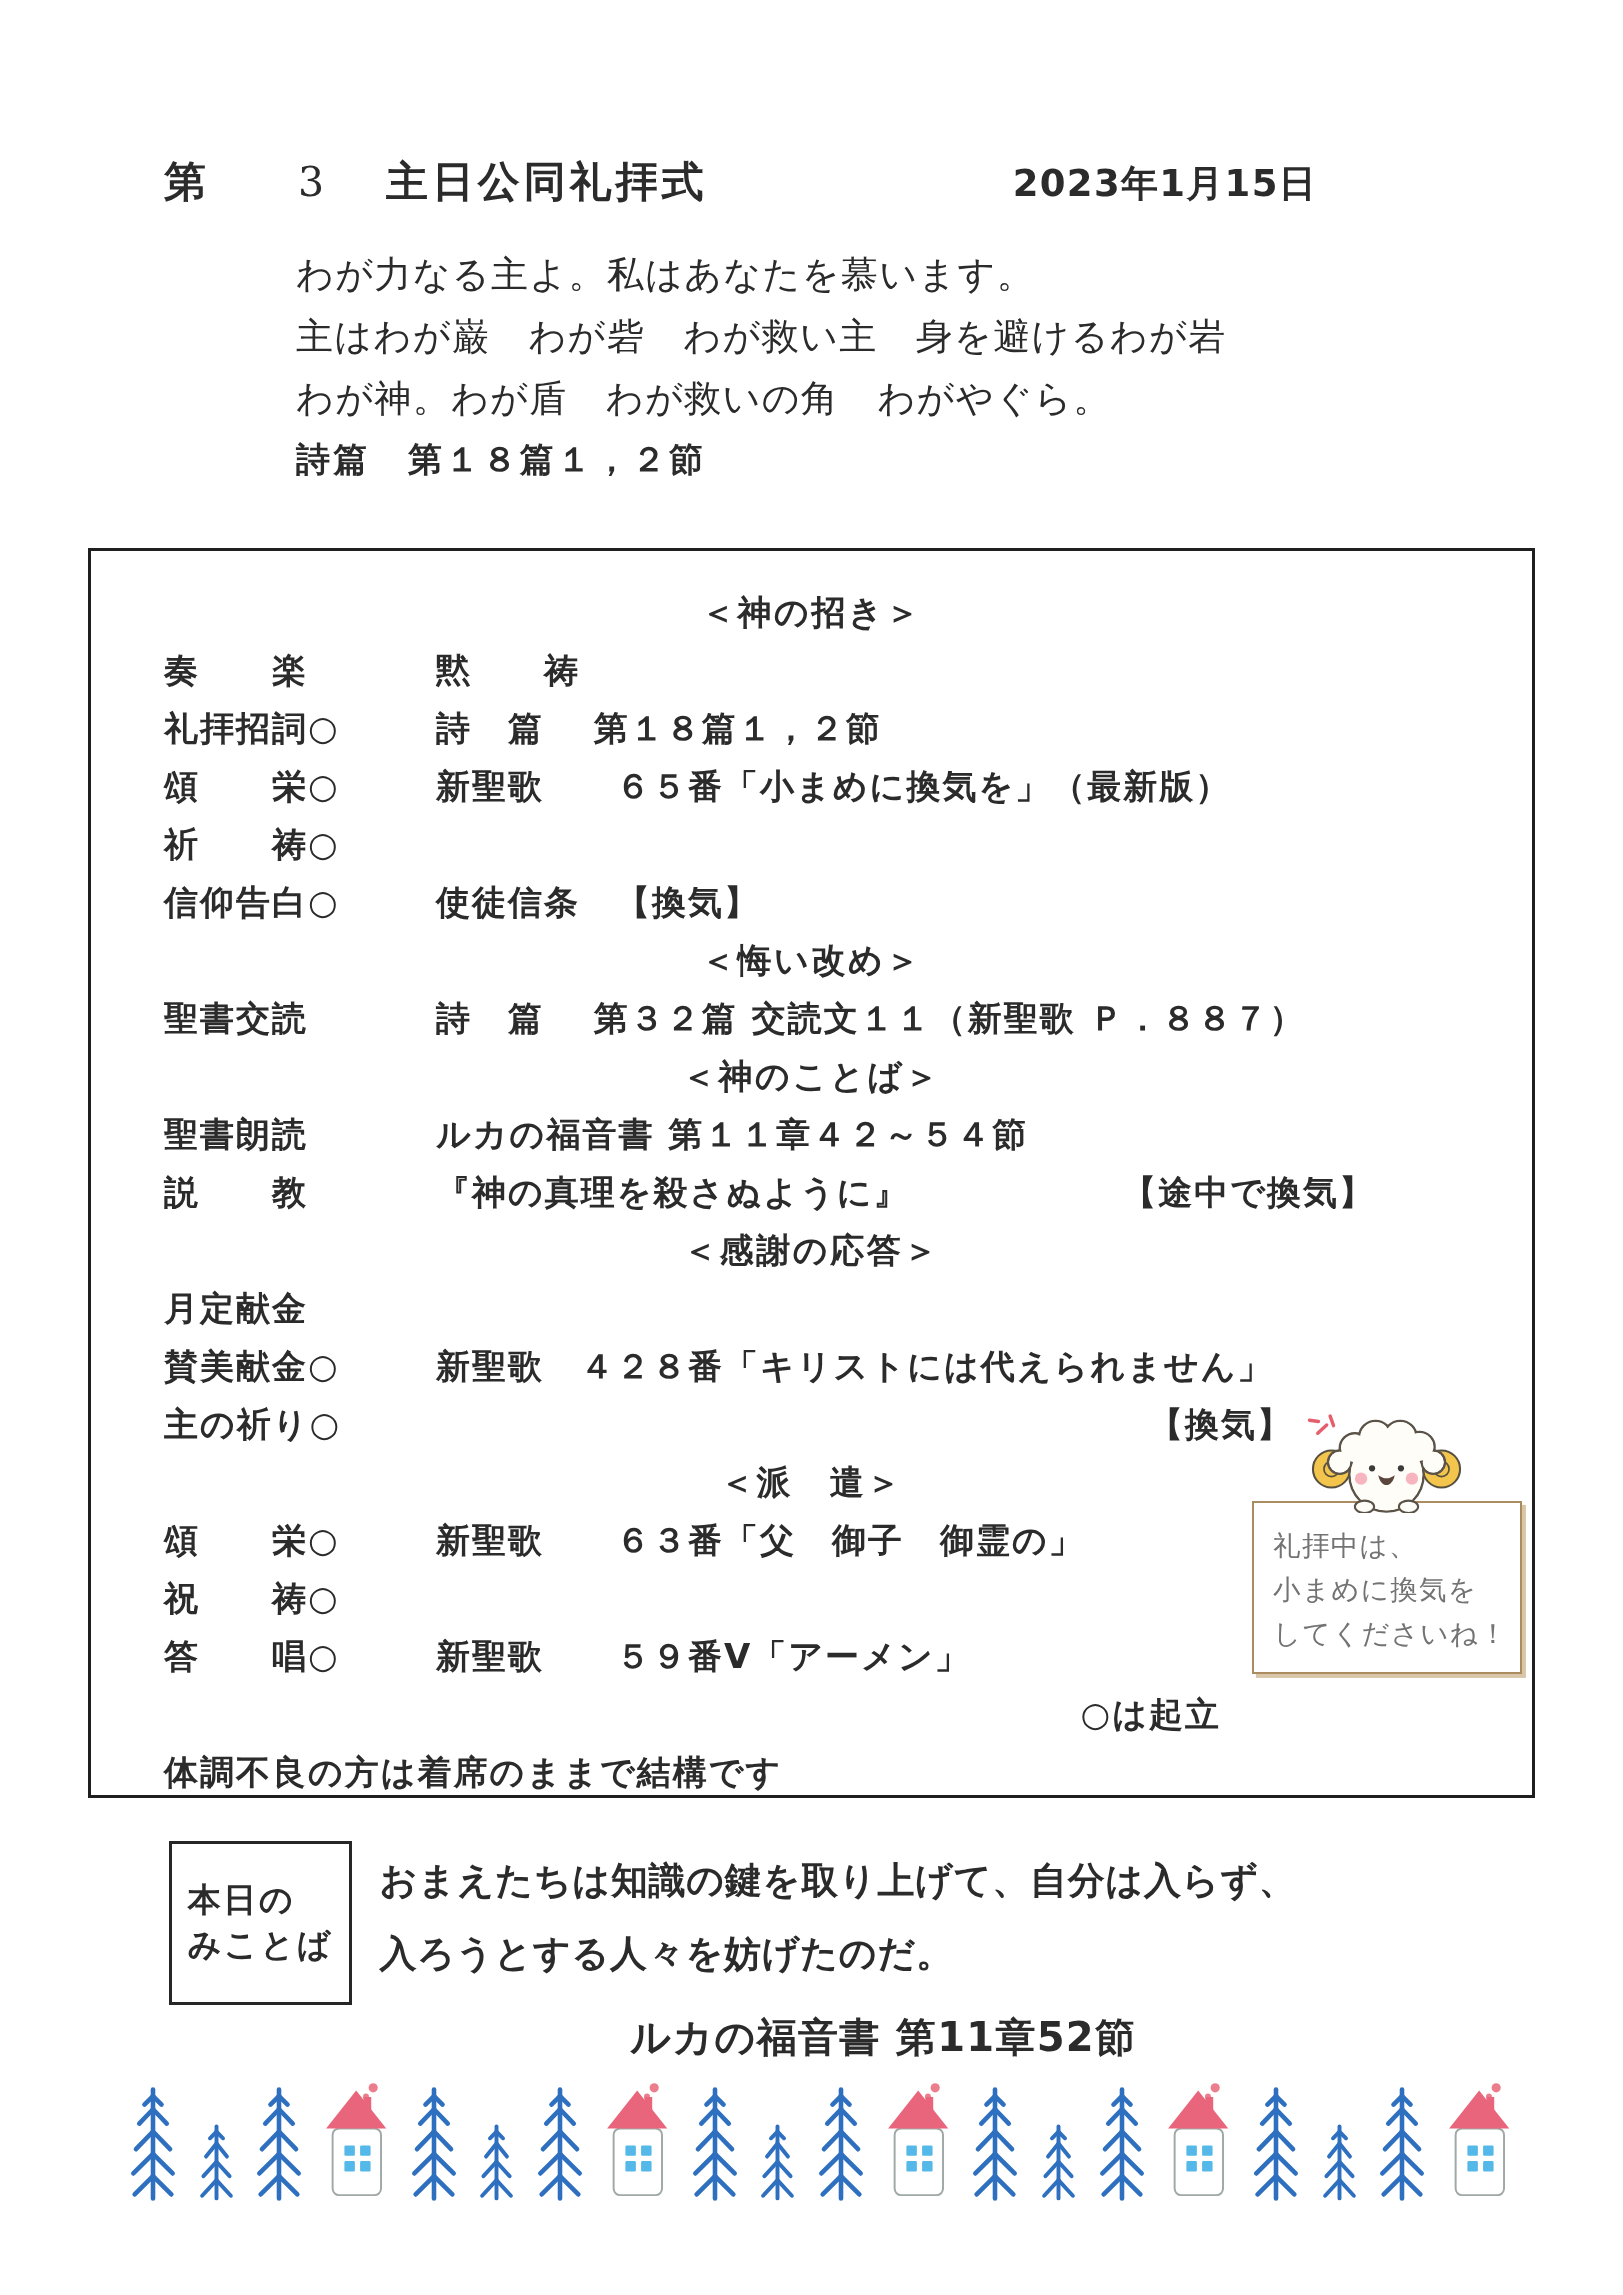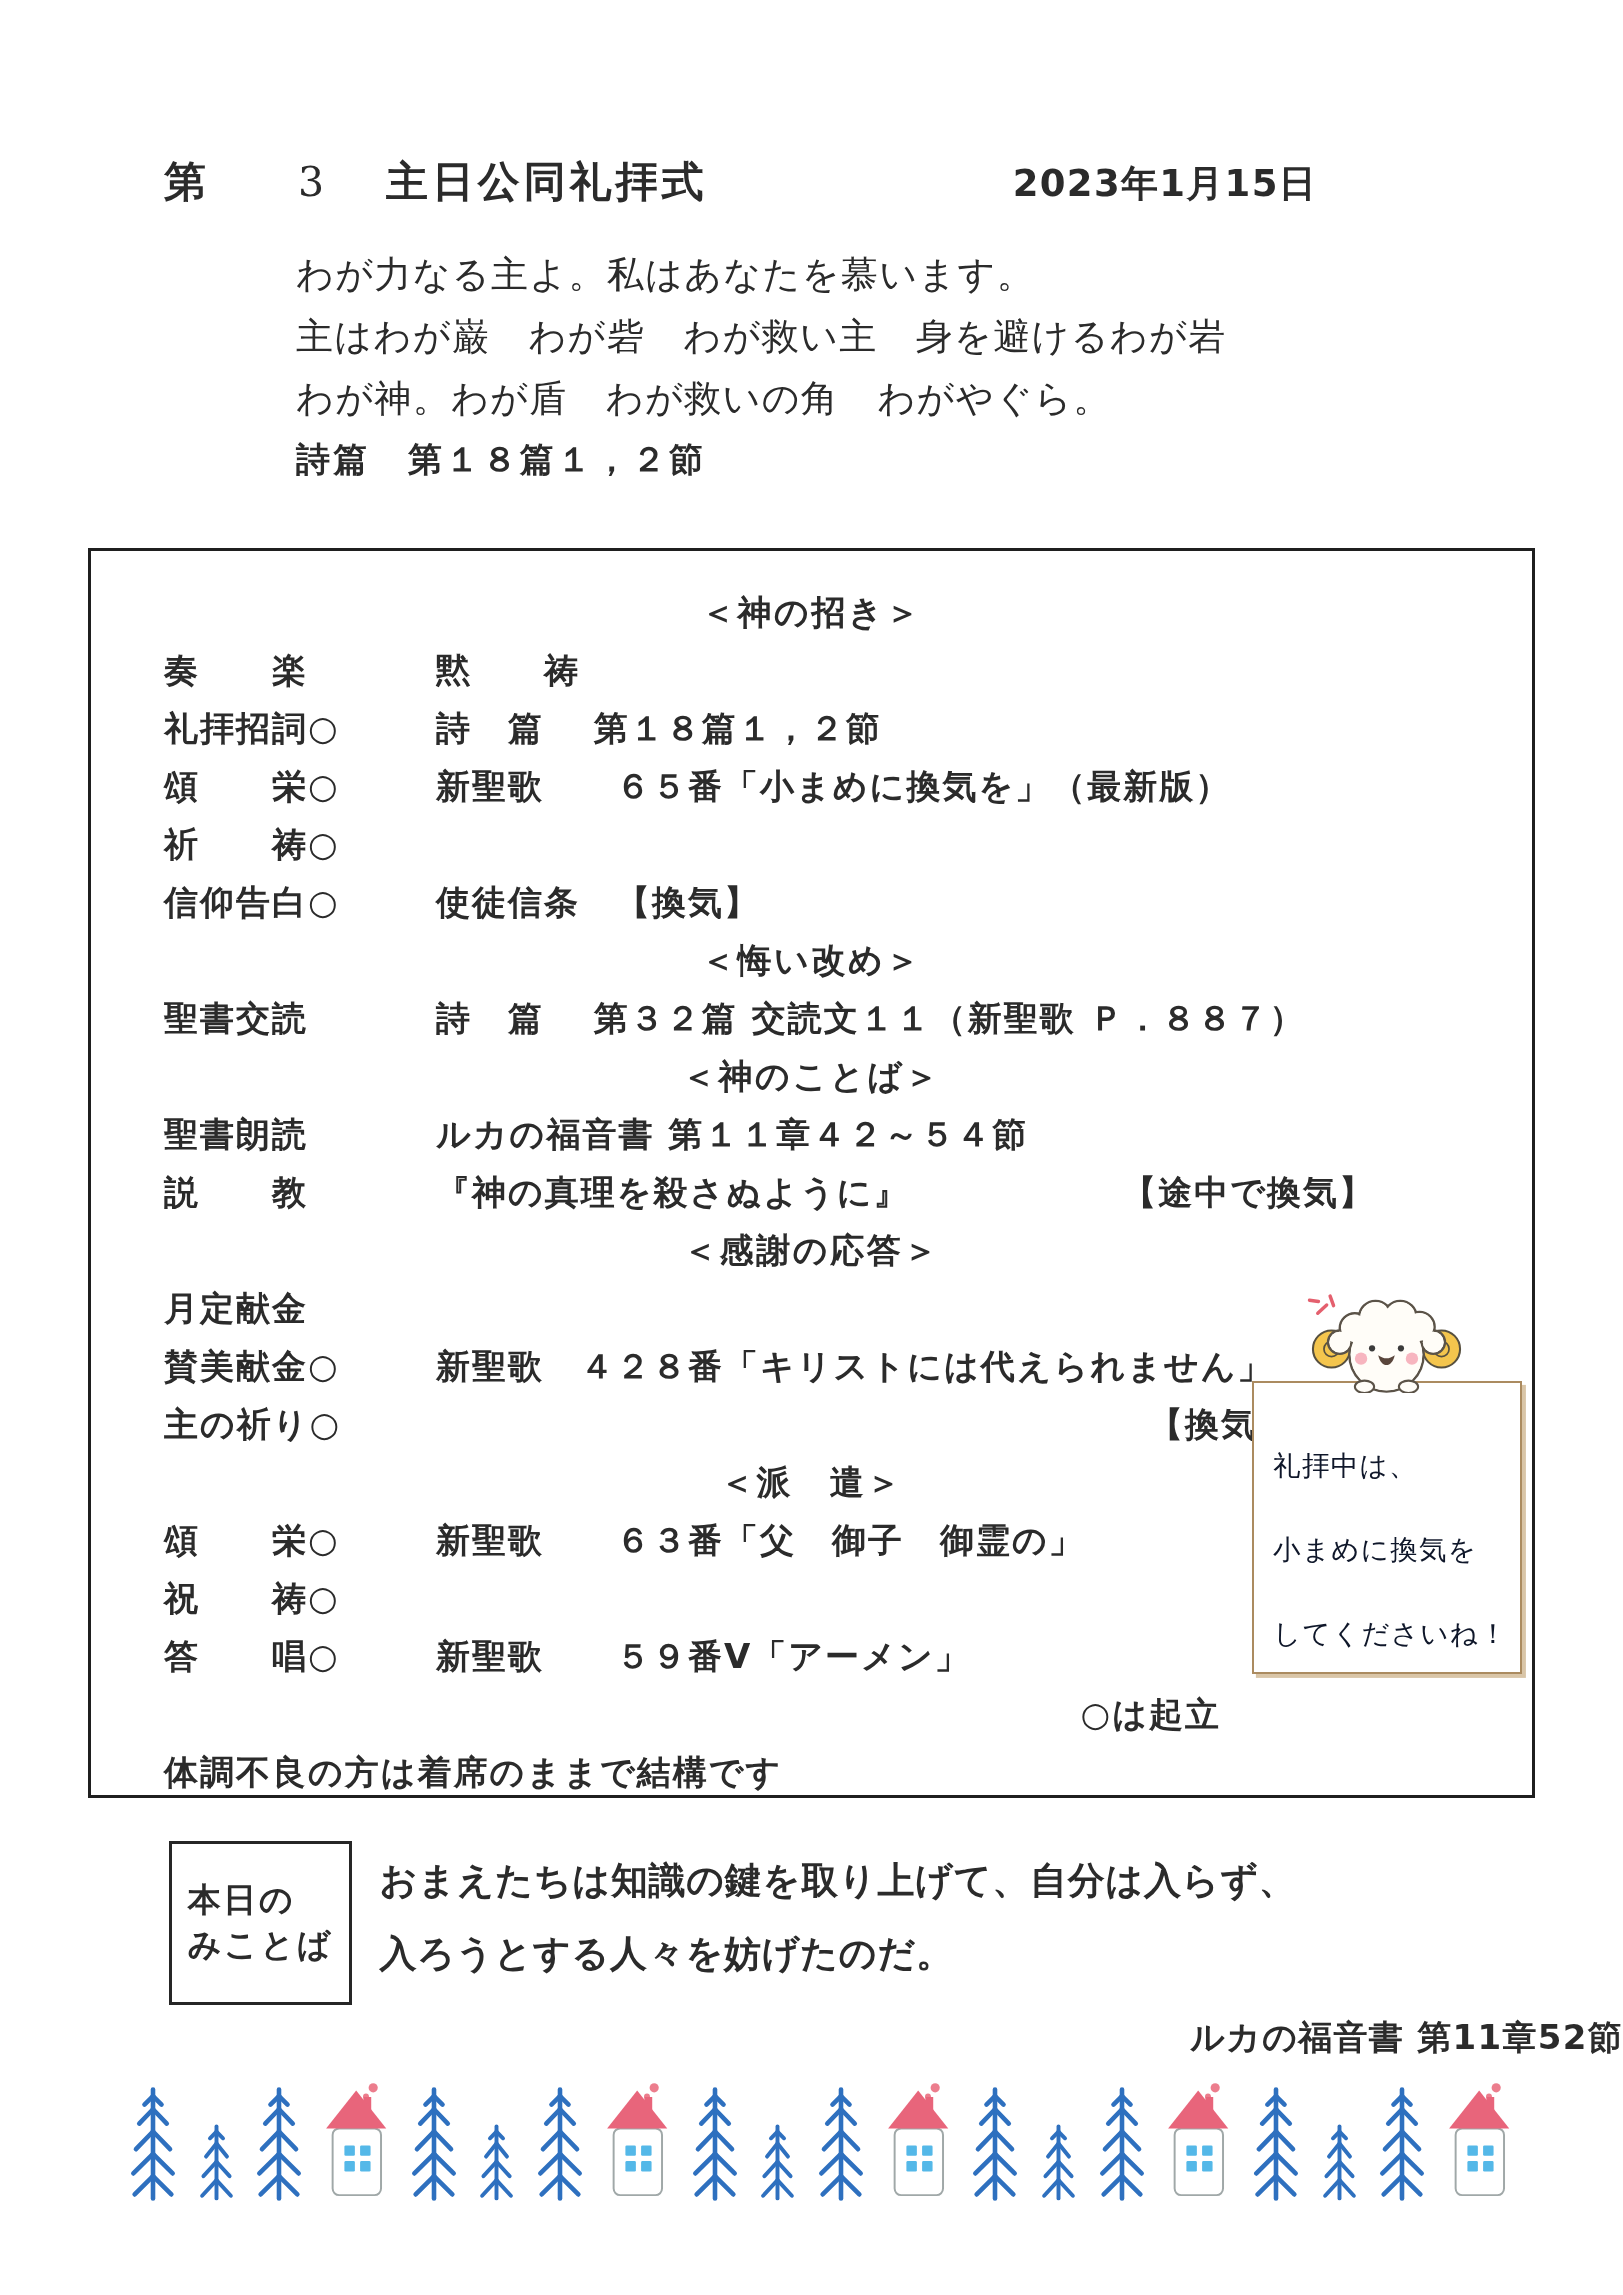--- a/index.html
+++ b/index.html
@@ -28,30 +28,30 @@
   .right-note{margin-left:auto;}
   .note-sermon .right-note{margin-right:121px;}
   .note-lords-prayer .right-note{margin-right:203px;}
   .row-stand{justify-content:flex-end;padding-right:311px;}
 
   
   .mascot{position:absolute;right:10.5px;bottom:121px;width:270px;}
   .sheep-svg{width:165px;height:auto;display:block;margin:0 auto -11.8px;position:relative;z-index:2;}
   .sign{position:relative;z-index:1;background:#fff;border:2.6px solid #ab8b60;
         box-shadow:3.9px 3.9px 0 #d9c5a7;padding:19.6px 15.7px 17px 19.6px;text-align:left;}
-  .sign-line{font-size:27.5px;color:#0f172a;font-weight:400;line-height:1.6;letter-spacing:1.3px;white-space:pre;margin-top:40px;}
+  .sign-line{font-size:27.5px;color:#737373;font-weight:400;line-height:1.6;letter-spacing:1.3px;white-space:pre;}
 
   
   .bottom-section{display:flex;align-items:flex-start;margin:43px 0 0 137px;}
   .wordbox{width:183px;height:164px;border:3.3px solid #262626;box-sizing:border-box;
            display:flex;flex-direction:column;justify-content:center;gap:19.6px;padding-left:15.7px;margin-left:32px;}
   .wordbox-line{font-size:33px;font-weight:700;letter-spacing:2.6px;}
   .bquote{margin-left:27.5px;padding-top:2.6px;}
   .bquote-line{font-size:37px;font-weight:700;line-height:73px;letter-spacing:0.7px;white-space:pre;}
-  .bottom-ref{margin:9.2px 0 0 630px;font-size:34px;font-weight:700;letter-spacing:1.3px;line-height:46px;text-align:right;}
+  .bottom-ref{margin:9.2px 0 0 630px;font-size:40px;font-weight:700;letter-spacing:1.3px;line-height:46px;}
 
   
   .deco{display:flex;align-items:flex-end;gap:17.7px;margin:14.4px 0 0 128px;height:126px;}
   .deco svg{display:block;}
 </style>
 </head>
 <body>
 
 <div class="page">
 

